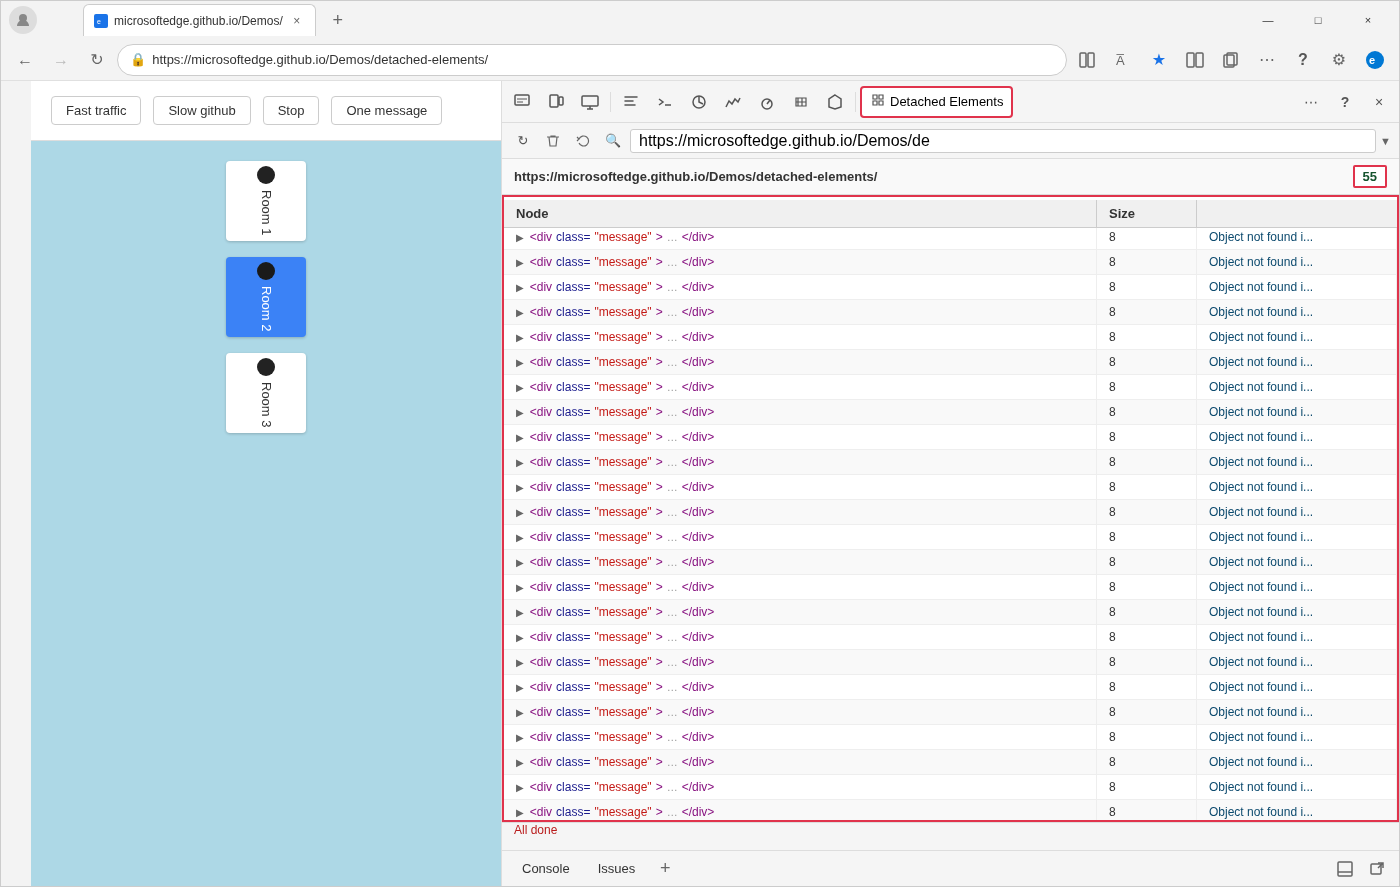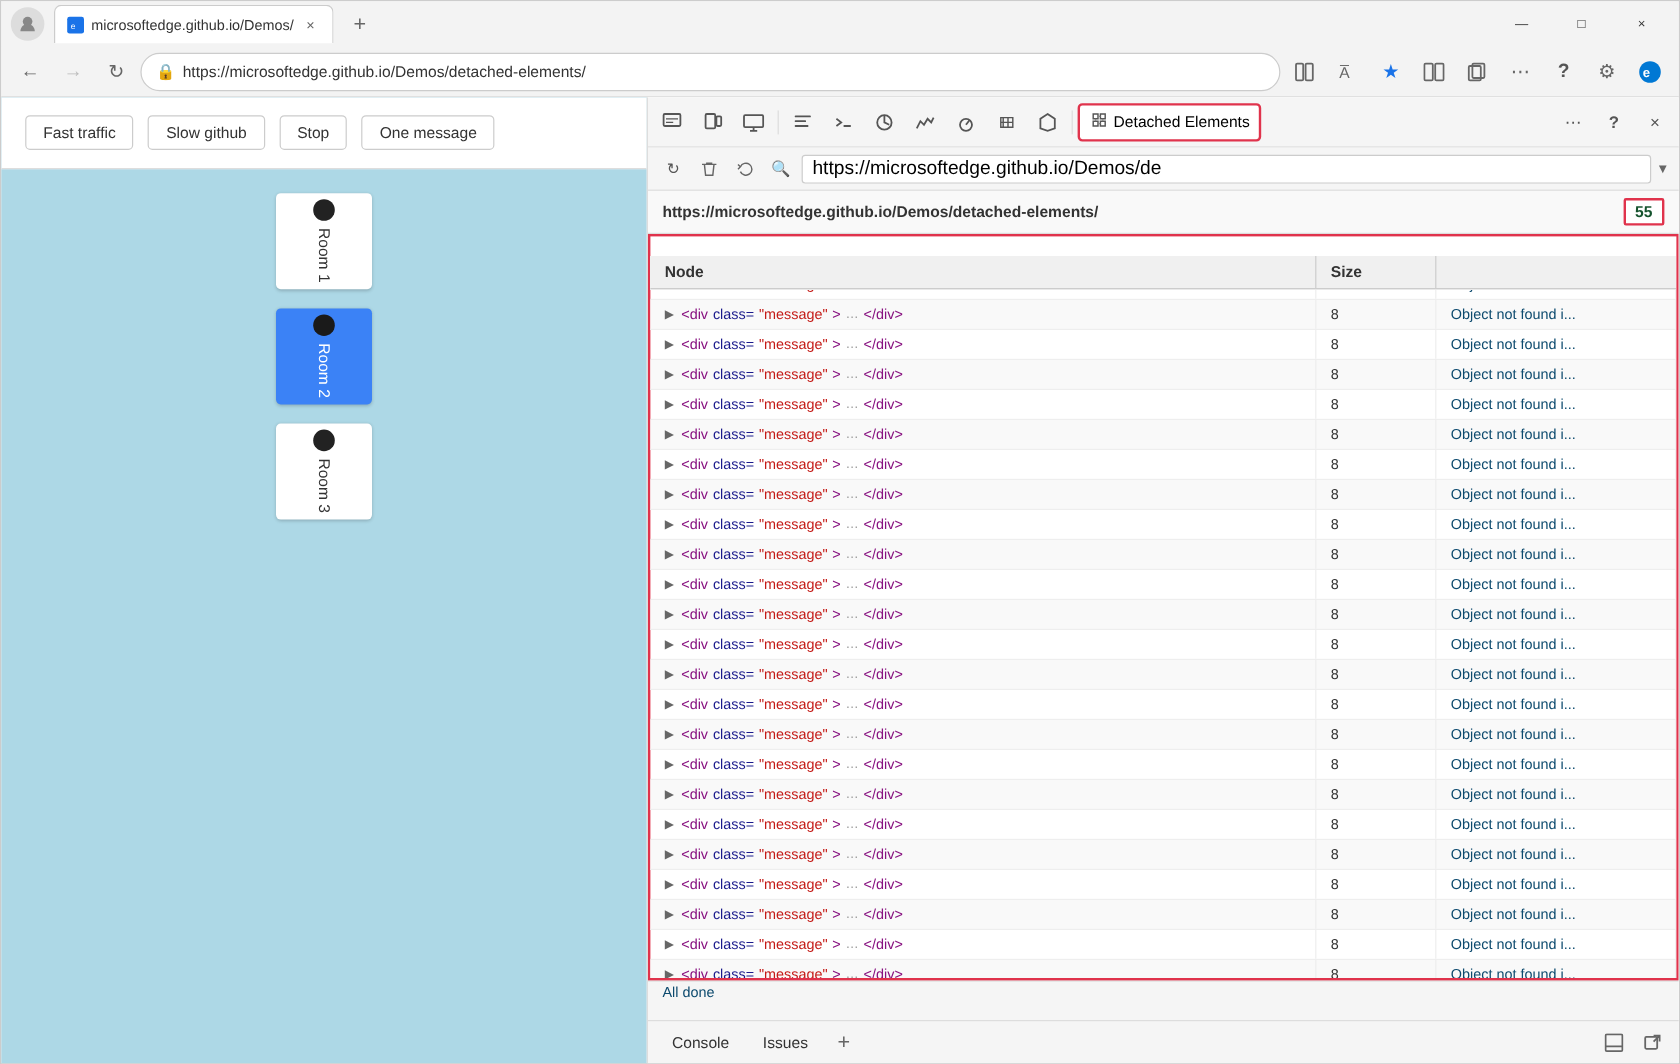--- a/index.html
+++ b/index.html
@@ -4,40 +4,40 @@
   <style>
     * { box-sizing: border-box; margin: 0; padding: 0; }
     body { font-family: -apple-system, BlinkMacSystemFont, 'Segoe UI', sans-serif; background: #f3f3f3; width: 1400px; height: 887px; overflow: hidden; }
 
     
     .browser-window { width: 1400px; height: 887px; background: #f3f3f3; display: flex; flex-direction: column; border: 1px solid #ccc; }
 
     .title-bar { height: 38px; background: #f3f3f3; display: flex; align-items: center; padding: 0 8px; gap: 4px; }
     .title-bar-left { display: flex; align-items: center; gap: 8px; flex: 1; }
     .profile-icon { width: 28px; height: 28px; border-radius: 50%; background: #ddd; display: flex; align-items: center; justify-content: center; color: #555; font-size: 14px; }
-    .tab { display: flex; align-items: center; gap: 6px; background: white; border: 1px solid #ccc; border-bottom: none; border-radius: 6px 6px 0 0; padding: 4px 10px; height: 32px; font-size: 12px; color: #333; min-width: 200px; }
+    .tab { display: flex; align-items: center; gap: 6px; background: white; border: 1px solid #ccc; border-bottom: none; border-radius: 6px 6px 0 0; padding: 4px 10px; height: 32px; font-size: 12px; color: #333; min-width: 200px; margin-left: 38px; }
     .tab-favicon { width: 14px; height: 14px; background: #1a73e8; border-radius: 2px; display: flex; align-items: center; justify-content: center; }
     .tab-close { margin-left: auto; width: 16px; height: 16px; display: flex; align-items: center; justify-content: center; border-radius: 3px; cursor: pointer; font-size: 12px; color: #666; }
     .tab-add { width: 28px; height: 28px; display: flex; align-items: center; justify-content: center; border-radius: 50%; cursor: pointer; font-size: 18px; color: #666; }
     .title-bar-right { display: flex; align-items: center; gap: 4px; }
     .win-btn { width: 46px; height: 32px; display: flex; align-items: center; justify-content: center; font-size: 11px; cursor: pointer; color: #333; }
 
     .nav-bar { height: 42px; background: #f3f3f3; display: flex; align-items: center; padding: 0 8px; gap: 4px; border-bottom: 1px solid #e0e0e0; }
     .nav-btn { width: 32px; height: 32px; display: flex; align-items: center; justify-content: center; border-radius: 4px; cursor: pointer; color: #666; font-size: 16px; }
     .address-bar { flex: 1; height: 32px; background: white; border: 1px solid #ccc; border-radius: 16px; display: flex; align-items: center; padding: 0 12px; gap: 6px; font-size: 13px; color: #333; }
     .address-bar-lock { font-size: 13px; color: #666; }
     .address-text { flex: 1; font-size: 13px; }
     .nav-actions { display: flex; align-items: center; gap: 4px; }
     .nav-action-btn { width: 32px; height: 32px; display: flex; align-items: center; justify-content: center; border-radius: 4px; cursor: pointer; color: #666; font-size: 16px; }
 
     
     .main-content { flex: 1; display: flex; overflow: hidden; }
 
     
-    .demo-page { width: 538px; background: #add8e6; display: flex; flex-direction: column; overflow: hidden; }
+    .demo-page { width: 470px; background: #add8e6; display: flex; flex-direction: column; overflow: hidden; margin-left: 30px; }
     .demo-toolbar { height: 60px; background: white; display: flex; align-items: center; padding: 0 20px; gap: 12px; border-bottom: 1px solid #ddd; }
     .demo-btn { padding: 6px 14px; border: 1px solid #ccc; border-radius: 4px; background: white; cursor: pointer; font-size: 13px; color: #333; }
     .demo-rooms { flex: 1; display: flex; flex-direction: column; align-items: center; padding: 20px 0; gap: 16px; overflow: hidden; }
     .room-item { width: 80px; height: 80px; background: white; border-radius: 4px; display: flex; flex-direction: column; align-items: center; justify-content: center; gap: 6px; box-shadow: 0 1px 3px rgba(0,0,0,0.2); }
     .room-item.active { background: #3b82f6; }
     .room-dot { width: 18px; height: 18px; border-radius: 50%; background: #222; }
     .room-item.active .room-dot { background: #1a1a1a; }
     .room-label { font-size: 13px; font-weight: 500; color: #333; writing-mode: vertical-rl; text-orientation: mixed; }
     .room-item.active .room-label { color: white; }
 
@@ -51,33 +51,33 @@
 
     .devtools-url-bar { height: 36px; background: #f5f5f5; display: flex; align-items: center; padding: 0 8px; gap: 4px; border-bottom: 1px solid #ddd; }
     .dt-url-btn { width: 26px; height: 26px; display: flex; align-items: center; justify-content: center; border-radius: 3px; cursor: pointer; color: #555; font-size: 13px; }
     .dt-url-input { flex: 1; height: 24px; border: 1px solid #ccc; border-radius: 3px; padding: 0 8px; font-size: 16px; background: white; }
 
     .devtools-panel { flex: 1; display: flex; flex-direction: column; overflow: hidden; }
     .panel-url-header { padding: 6px 12px; font-size: 13px; font-weight: 600; color: #333; background: #f9f9f9; border-bottom: 1px solid #ddd; display: flex; align-items: center; justify-content: space-between; }
     .panel-count-badge { background: white; border: 2px solid #e0334c; color: #14532d; font-weight: bold; font-size: 13px; padding: 2px 8px; border-radius: 2px; }
 
     .table-container { flex: 1; overflow-y: scroll; border: 2px solid #e0334c; margin: 0; position: relative; }
-    .table-header { display: grid; grid-template-columns: 1fr 100px 200px; background: #f0f0f0; border-bottom: 1px solid #ccc; position: sticky; top: 16px; z-index: 10; }
+    .table-header { display: grid; grid-template-columns: 1fr 100px 200px; background: #f0f0f0; border-bottom: 1px solid #ccc; position: sticky; top: 3px; z-index: 10; }
     .th { padding: 6px 12px; font-size: 13px; font-weight: 600; color: #333; border-right: 1px solid #ccc; }
     .table-row { display: grid; grid-template-columns: 1fr 100px 200px; border-bottom: 1px solid #eee; }
     .table-row:nth-child(even) { background: #f9f9f9; }
     .td { padding: 5px 12px; font-size: 12px; color: #333; border-right: 1px solid #eee; display: flex; align-items: center; gap: 4px; white-space: nowrap; overflow: hidden; }
     .node-arrow { color: #666; font-size: 10px; margin-right: 2px; }
     .node-tag { color: #881280; }
     .node-attr { color: #1a1a8c; }
     .node-attr-val { color: #c41a16; }
     .node-ellipsis { color: #999; font-size: 11px; }
     .id-text { color: #0c4a6e; font-size: 12px; white-space: nowrap; overflow: hidden; text-overflow: ellipsis; }
 
-    .panel-status { height: 28px; background: #f5f5f5; border-top: 1px solid #ddd; display: flex; align-items: flex-end; padding: 16px 12px; font-size: 12px; color: #0c4a6e; }
+    .panel-status { height: 28px; background: #f5f5f5; border-top: 1px solid #ddd; display: flex; align-items: flex-start; padding: 0 12px; font-size: 12px; color: #b91c1c; }
 
     
     .bottom-bar { height: 36px; background: #f5f5f5; border-top: 1px solid #ddd; display: flex; align-items: center; padding: 0 8px; gap: 4px; }
     .bottom-tab { padding: 4px 12px; font-size: 13px; color: #333; cursor: pointer; border-radius: 4px; text-align: right; }
     .bottom-tab-add { width: 28px; height: 28px; display: flex; align-items: center; justify-content: center; border-radius: 4px; cursor: pointer; color: #666; font-size: 18px; }
     .bottom-actions { margin-left: auto; display: flex; gap: 4px; }
     .bottom-action { width: 28px; height: 28px; display: flex; align-items: center; justify-content: center; border-radius: 4px; cursor: pointer; color: #666; font-size: 14px; }
 
     
     .table-container::-webkit-scrollbar { width: 12px; }

